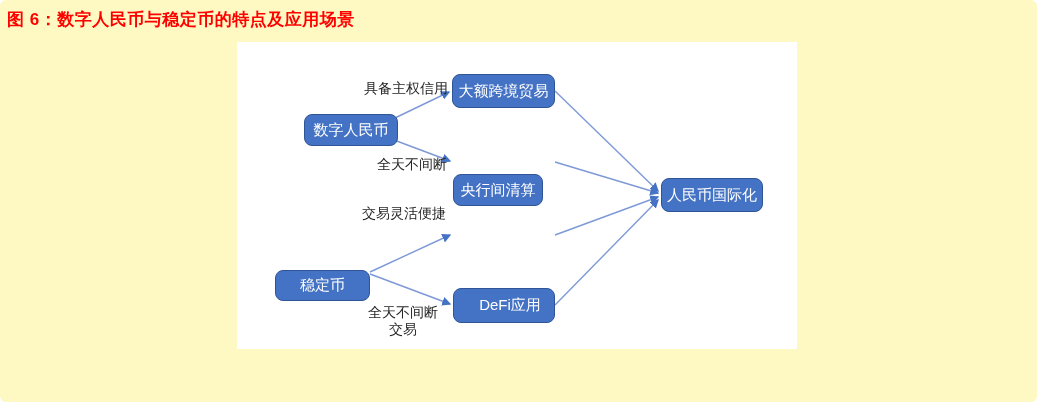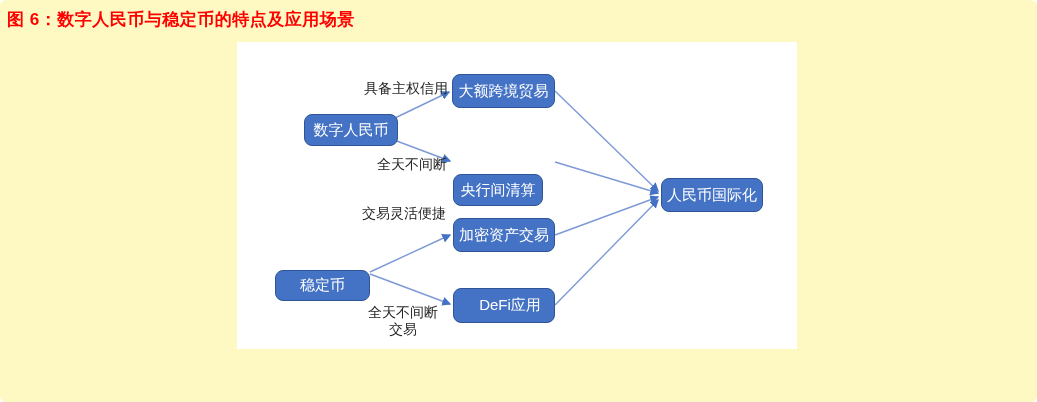--- a/index.html
+++ b/index.html
@@ -81,21 +81,20 @@
     </svg>
 
     <div class="node n-digital">数字人民币</div>
 
     <div class="node n-stable">稳定币</div>
 
     <div class="node n-trade">大额跨境贸易</div>
 
     <div class="node n-clearing">央行间清算</div>
 
-    <div class="node n-crypto">加密资产交易</div>
 
     <div class="node n-defi">DeFi应用</div>
 
     <div class="node n-intl">人民币国际化</div>
 
     <div class="edge-label l-sovereign">具备主权信用</div>
 
     <div class="edge-label l-policy">全天不间断</div>
 
     <div class="edge-label l-flexible">交易灵活便捷</div>

